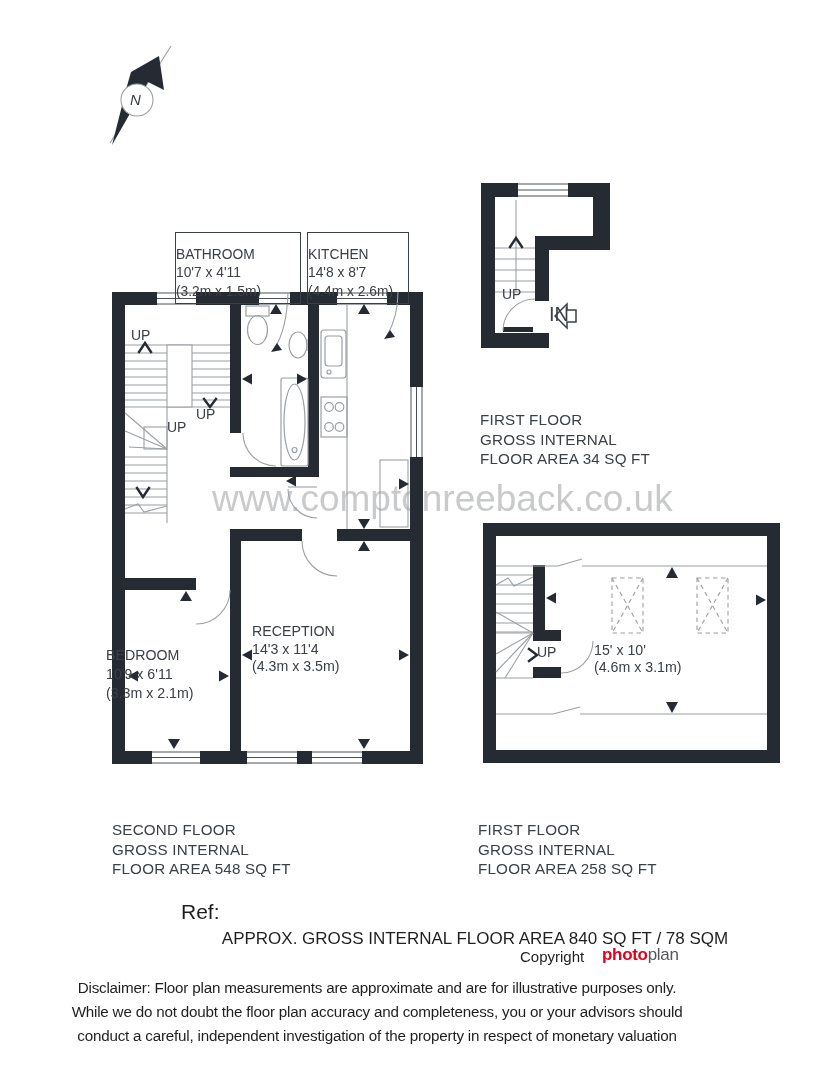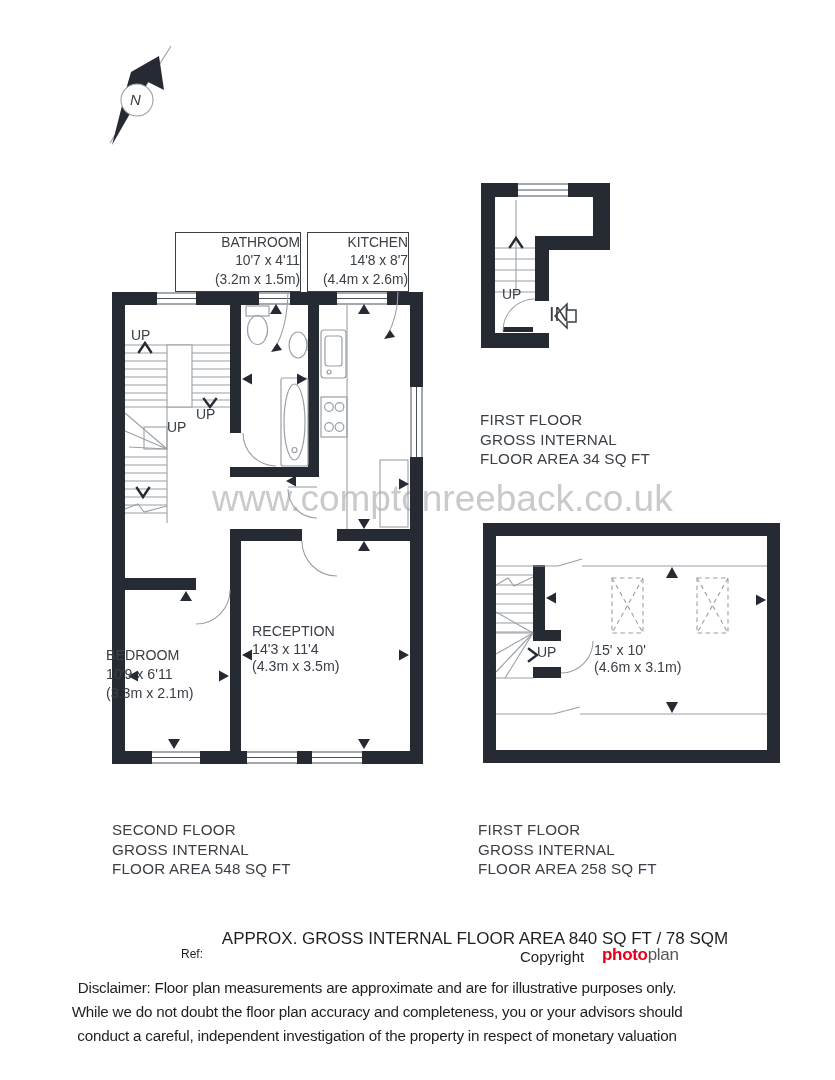--- a/index.html
+++ b/index.html
@@ -17,21 +17,21 @@
   .glz{fill:none;stroke:var(--glazing);stroke-width:1;}
   .fixn{fill:none;stroke:var(--line);stroke-width:1.2;}
   .tri{fill:var(--wall);}
   .chev{fill:none;stroke:var(--wall);stroke-width:2.4;stroke-linecap:square;}
   .dash{fill:none;stroke:var(--line);stroke-width:1.1;stroke-dasharray:4.5 3.5;}
   .openbox{fill:none;stroke:var(--line);stroke-width:1.1;}
   
   .watermark{left:212px;top:478px;font-size:37px;color:var(--watermark);white-space:nowrap;z-index:1;}
   .gfx{left:0;top:0;z-index:2;}
   .lbl{z-index:3;}
-  .dimbox{border:1.5px solid var(--text);text-align:right;font-size:13.8px;line-height:18.3px;padding-top:1px;background:transparent;}
+  .dimbox{border:1.5px solid var(--text);text-align:left;font-size:13.8px;line-height:18.3px;padding-top:13px;background:transparent;}
   .roomlbl{text-align:left;font-size:14.2px;}
   .floortitle{font-size:15.2px;line-height:19.5px;letter-spacing:.2px;white-space:nowrap;}
   .uplbl{font-size:14px;z-index:3;}
   .footer{color:var(--footer-text);}
 </style>
 </head>
 <body>
 
 <div class="page">
 
@@ -321,21 +321,21 @@
     <div>GROSS INTERNAL</div>
     <div>FLOOR AREA 548 SQ FT</div>
   </div>
   <div class="abs lbl txt floortitle" style="left:478px;top:820px">
     <div>FIRST FLOOR</div>
     <div>GROSS INTERNAL</div>
     <div>FLOOR AREA 258 SQ FT</div>
   </div>
 
   <div class="abs lbl footer" style="left:115px;top:929px;width:720px;text-align:center;font-size:17px">APPROX. GROSS INTERNAL FLOOR AREA 840 SQ FT / 78 SQM</div>
-  <span class="abs lbl footer" style="left:181px;top:947px;font-size:12px">Ref:</span>
+  <span class="abs lbl footer" style="left:181px;top:900px;font-size:21px">Ref:</span>
   <span class="abs lbl footer" style="left:520px;top:948px;font-size:15px">Copyright</span>
   <span class="abs lbl" style="left:602px;top:945px;font-size:17px;letter-spacing:-0.3px;white-space:nowrap"><span style="color:var(--logo-red);font-weight:bold">photo</span><span style="color:var(--logo-gray)">plan</span></span>
   <div class="abs lbl footer" style="left:12px;top:976px;width:730px;text-align:center;font-size:15.2px;line-height:24px;letter-spacing:-0.2px">
     <div>Disclaimer: Floor plan measurements are approximate and are for illustrative purposes only.</div>
     <div>While we do not doubt the floor plan accuracy and completeness, you or your advisors should</div>
     <div>conduct a careful, independent investigation of the property in respect of monetary valuation</div>
   </div>
 
 </div>
 

